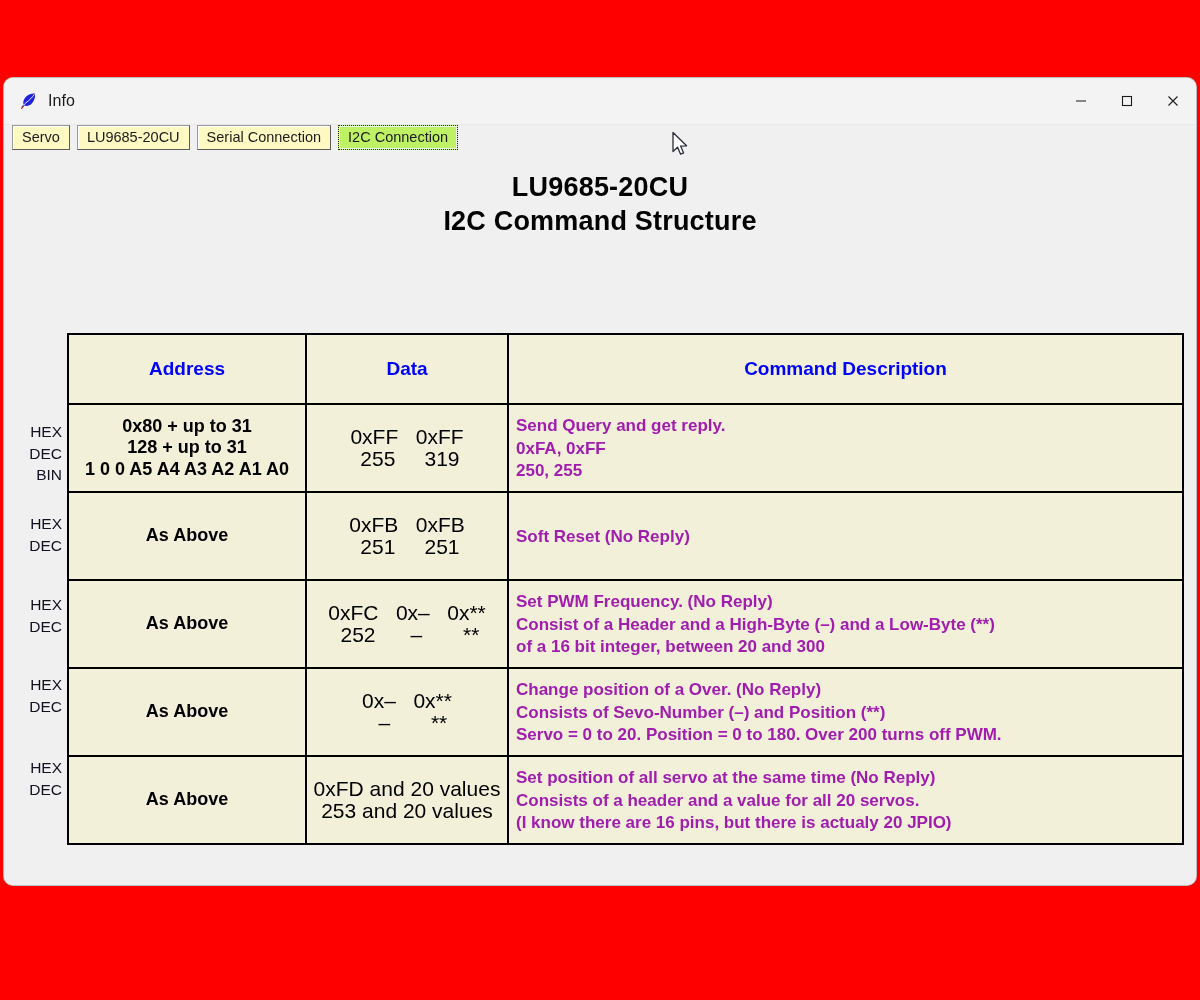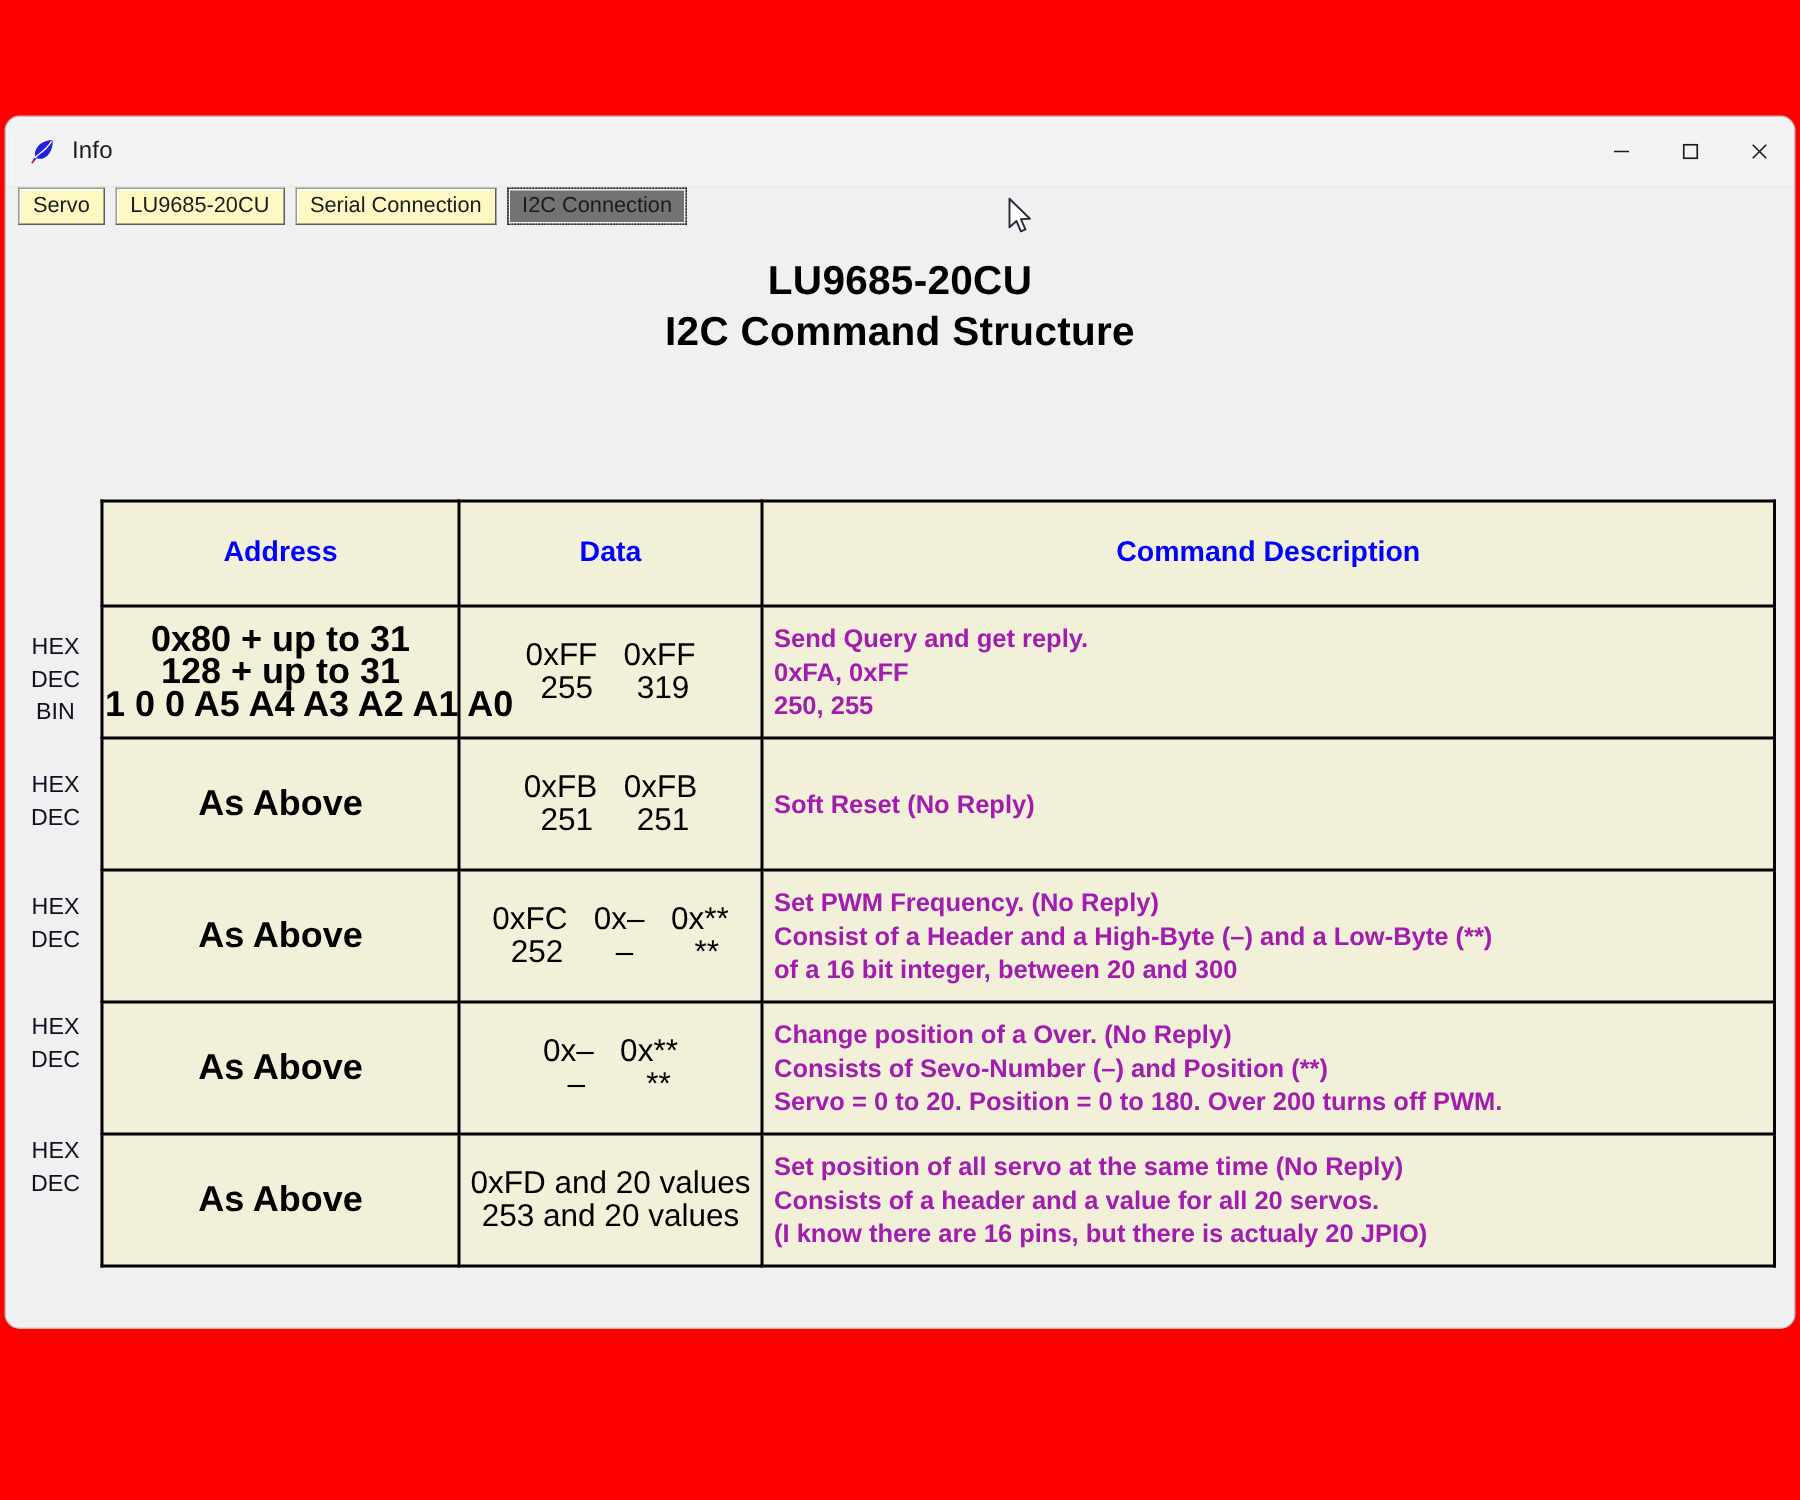--- a/index.html
+++ b/index.html
@@ -88,21 +88,21 @@
     border-right-color: #5c5c5c;
     box-shadow: inset 1px 1px 0 #ffffff;
     padding: 3px 9px 4px 9px;
     line-height: 16px;
     white-space: nowrap;
     cursor: default;
   }
   .tab.selected {
     border: 1px dotted #2b2b2b;
     box-shadow: inset 0 0 0 1px #f0f0f0;
-    background: #737373;
+    background: #bef264;
   }
 
   
   #content {
     position: absolute;
     left: 0;
     top: 76px;
     width: 1192px;
     height: 731px;
     background: #f0f0f0;
@@ -134,21 +134,21 @@
     left: 0;
     top: 179px;
     width: 1192px;
   }
 
   
   .gutter {
     position: absolute;
     left: 8px;
     width: 50px;
-    text-align: center;
+    text-align: right;
     font-family: "Liberation Sans", sans-serif;
     font-size: 15.5px;
     color: #111122;
     line-height: 21.5px;
   }
 
   table.cmd {
     position: absolute;
     left: 63px;
     top: 0;
@@ -168,21 +168,21 @@
     font-family: "Liberation Sans", sans-serif;
   }
   table.cmd th {
     height: 66px;
     color: #0000FF;
     font-size: 19px;
     font-weight: bold;
   }
   td.addr {
     text-align: center;
-    font-size: 24px;
+    font-size: 18px;
     font-weight: bold;
     color: #000000;
     border-top: none;
     border-bottom: none;
   }
   td.addr.first { border-top: 2px solid #000000; }
   td.addr.last  { border-bottom: 2px solid #000000; }
   td.addr .ln { line-height: 21.5px; white-space: nowrap; }
 
   td.data {

